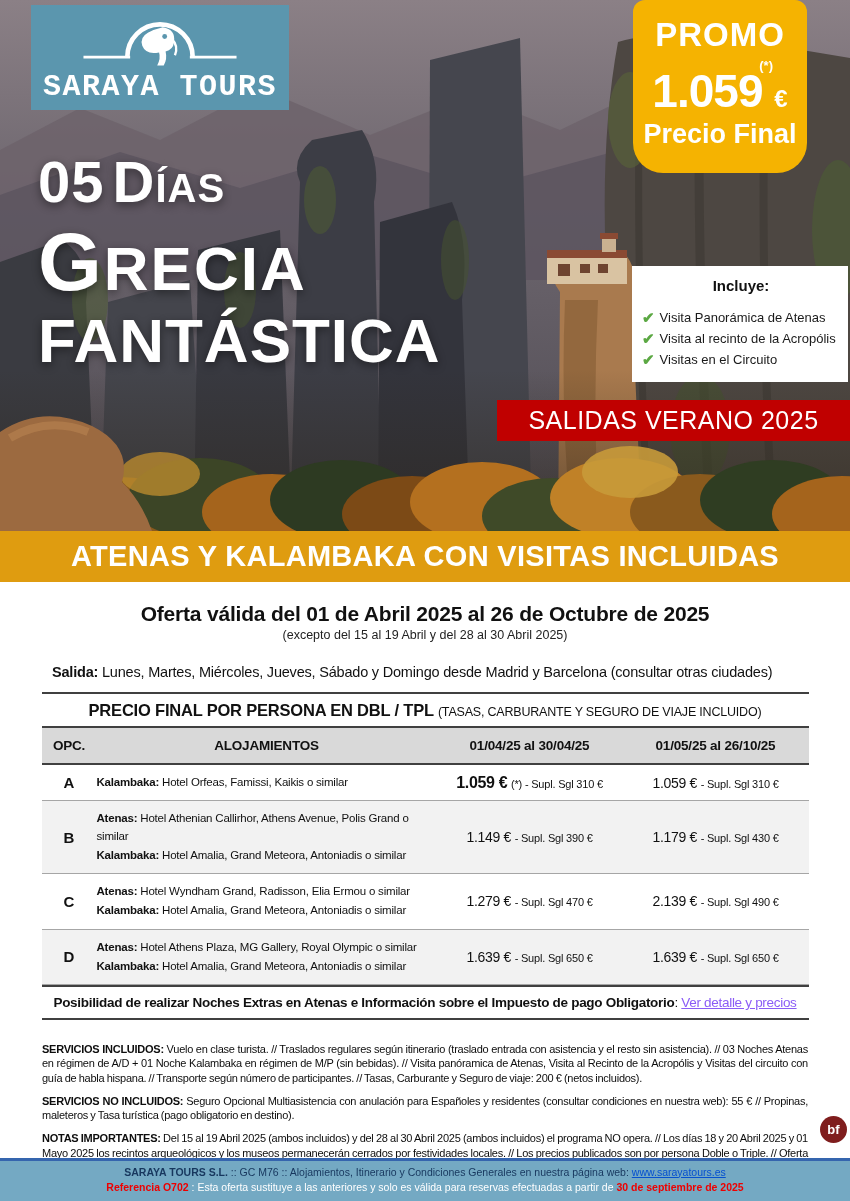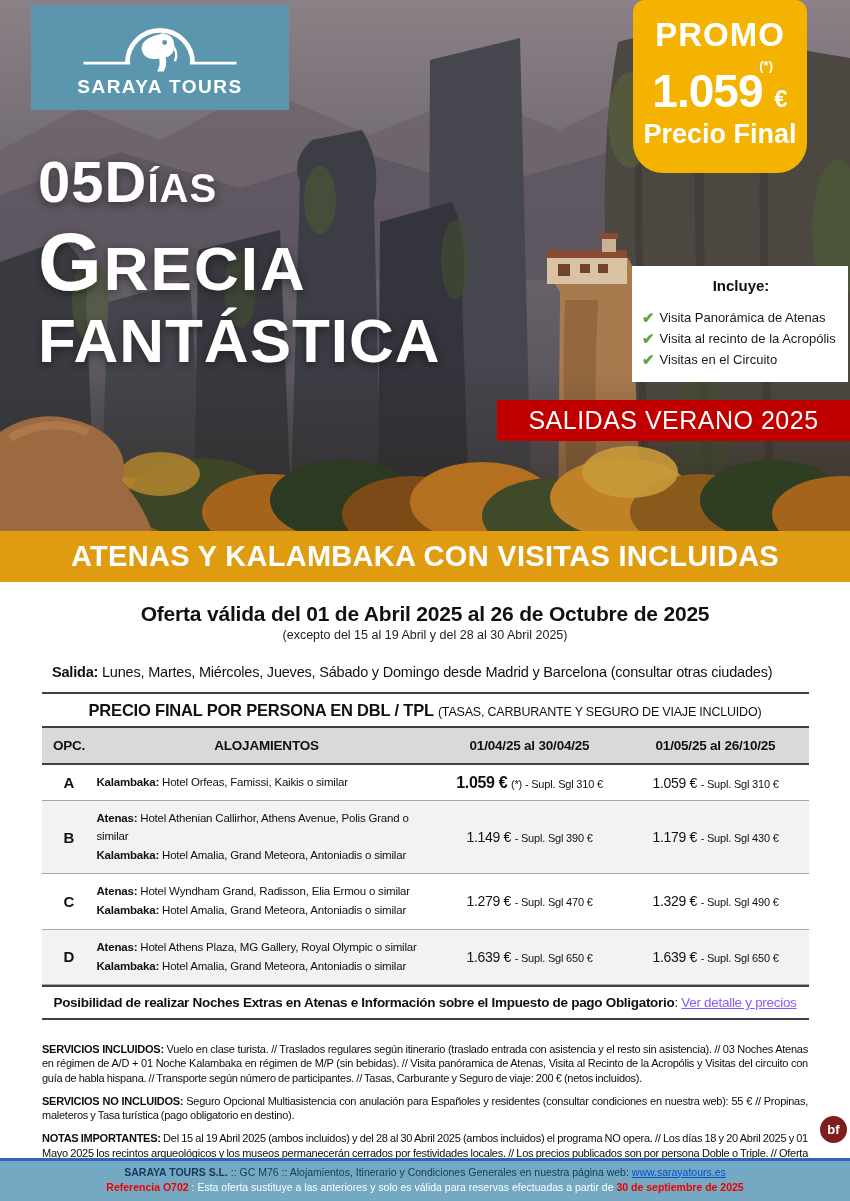--- a/index.html
+++ b/index.html
@@ -14,40 +14,40 @@
   .hero { position:relative; width:850px; height:531px; overflow:hidden; }
   .hero svg.scene { position:absolute; inset:0; width:100%; height:100%; display:block; }
 
   
   .logo-box {
     position:absolute; left:31px; top:5px; width:258px; height:105px;
     background:#5B96AE; color:#fff;
     display:flex; flex-direction:column; align-items:center; justify-content:center;
     padding-top:4px;
   }
-  .brand-name { font-size:19px; font-weight:bold; letter-spacing:1.5px; margin-top:-2px; }
+  .brand-name { font-size:30px; font-weight:bold; letter-spacing:1.5px; margin-top:-2px;font-family:Liberation Mono, monospace; }
 
   
   .promo-badge {
     position:absolute; left:633px; top:0; width:174px; height:173px;
     background:#F5B301; border-radius:12px 12px 30px 30px;
     color:#fff; text-align:center; font-weight:bold;
   }
   .promo-label { font-size:33px; margin-top:16px; letter-spacing:1px; }
   .promo-ast  { font-size:13px; text-align:right; padding-right:34px; margin-top:6px; line-height:.9; }
   .promo-price { font-size:46px; line-height:.85; letter-spacing:-1px; }
   .promo-eur  { font-size:24px; letter-spacing:0; }
   .promo-final { font-size:27px; margin-top:8px; }
 
   
   .hero-title { position:absolute; left:38px; top:148px; color:#fff;
                 text-shadow:0 3px 10px rgba(0,0,0,.45); font-weight:bold; }
   .days-line  { font-size:40px; letter-spacing:1px; }
   .days-num   { font-size:58px; }
-  .days-word  { display:inline-block; margin-left:0; }
+  .days-word  { display:inline-block; margin-left:8px; }
   .days-word::first-letter { font-size:58px; }
   .title-1 { display:inline-block; font-size:62px; letter-spacing:2px; line-height:1.05; margin-top:4px; }
   .title-1::first-letter { font-size:82px; }
   .title-2 { font-size:62px; letter-spacing:1px; line-height:1.1; margin-top:2px; }
 
   
   .includes-box {
     position:absolute; left:632px; top:266px; width:216px; min-height:111px;
     background:#fff; padding:11px 8px 12px 10px;
   }
@@ -308,21 +308,21 @@
       <div class="cell-opc">C</div>
       <div class="cell-hotels">
         <div class="hline"><b>Atenas:</b> <span>Hotel Wyndham Grand, Radisson, Elia Ermou o similar</span></div>
         <div class="hline"><b>Kalambaka:</b> <span>Hotel Amalia, Grand Meteora, Antoniadis o similar</span></div>
       </div>
       <div class="cell-price">
         <span>1.279 €</span>
         <span class="p-rest">- Supl. Sgl 470 €</span>
       </div>
       <div class="cell-price">
-        <span>1.329 €</span>
+        <span>2.139 €</span>
         <span class="p-rest">- Supl. Sgl 490 €</span>
       </div>
     </div>
 
     <div class="pt-grid pt-row shaded">
       <div class="cell-opc">D</div>
       <div class="cell-hotels">
         <div class="hline"><b>Atenas:</b> <span>Hotel Athens Plaza, MG Gallery, Royal Olympic o similar</span></div>
         <div class="hline"><b>Kalambaka:</b> <span>Hotel Amalia, Grand Meteora, Antoniadis o similar</span></div>
       </div>

